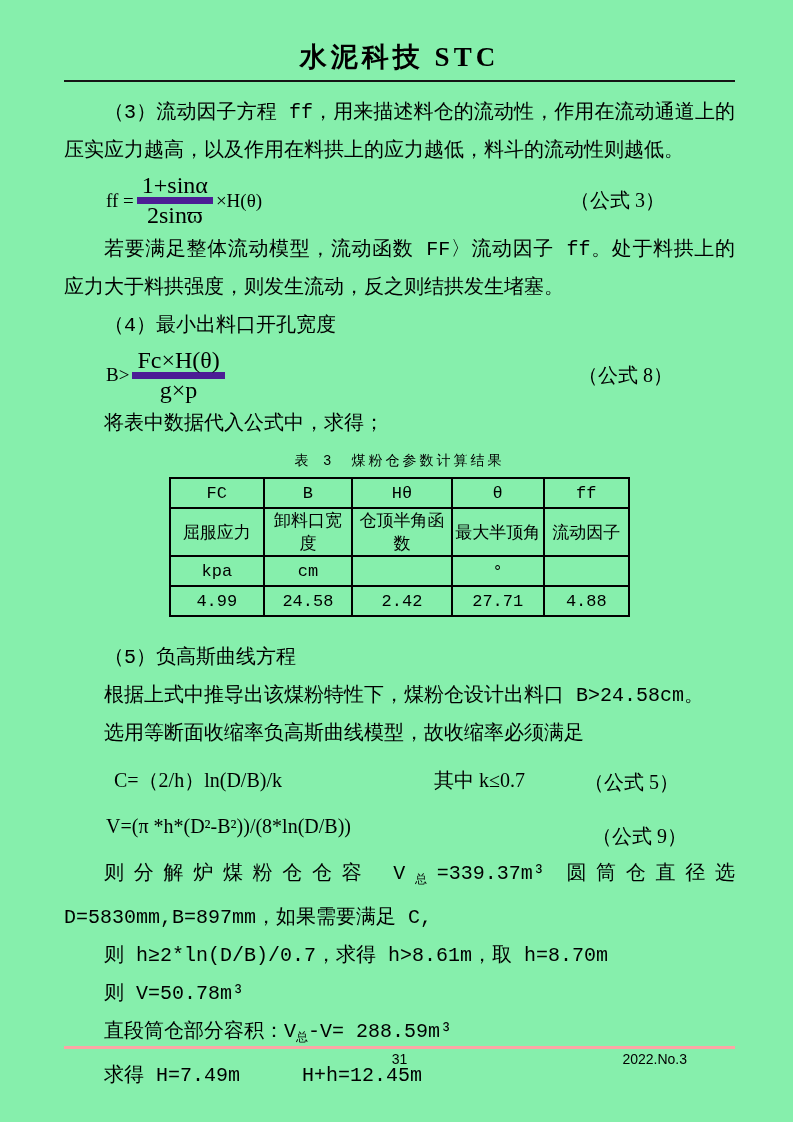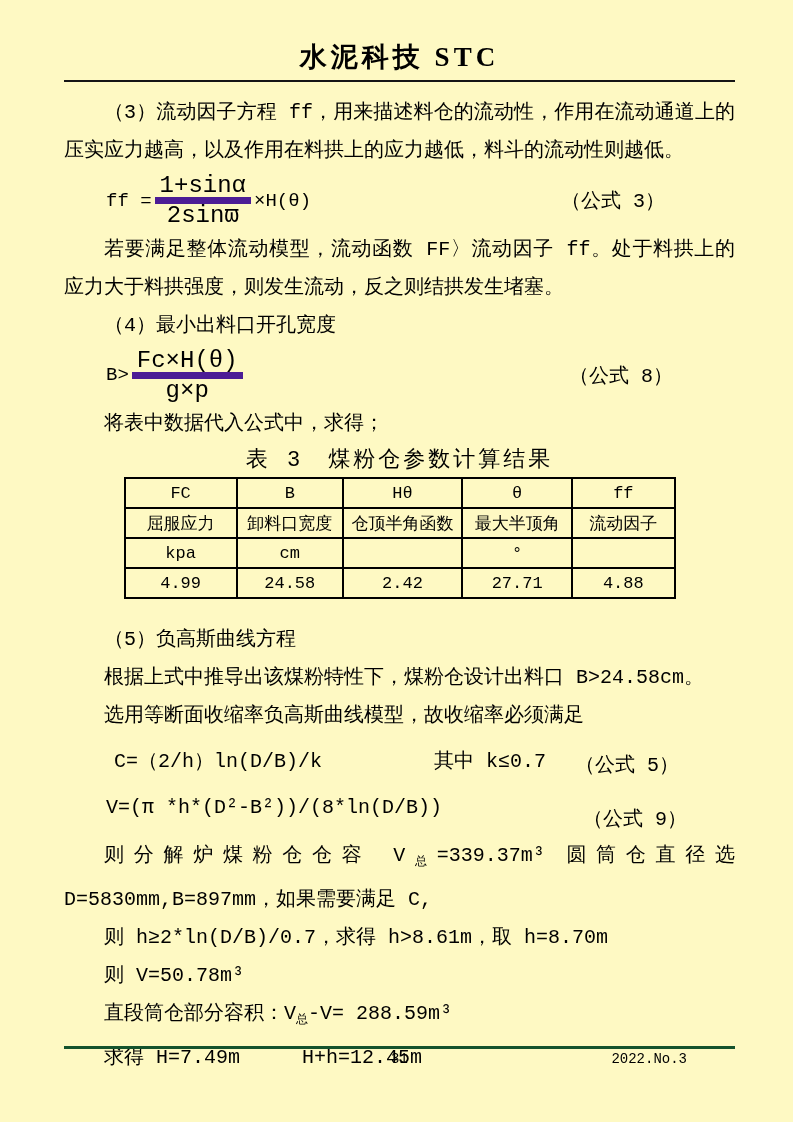--- a/index.html
+++ b/index.html
@@ -1,74 +1,74 @@
 <!DOCTYPE html>
 <html><head>
 <meta charset="utf-8">
 <style>
   html,body{margin:0;padding:0;background:#ffffff;}
   .page{
-    position:relative;width:793px;height:1122px;background:#fef9c3;color:#000;
+    position:relative;width:793px;height:1122px;background:#86efac;color:#000;
     font-family:"Liberation Serif","DejaVu Serif",serif;overflow:hidden;
   }
   .content{margin:0 58px 0 64px;}
   .journal-title{
     padding-top:40px;text-align:center;font-size:27px;line-height:34px;
     font-weight:700;letter-spacing:4px;font-family:"Liberation Serif",serif;
   }
   .header-rule{border:none;border-top:2px solid #151515;margin:6px 0 0 0;}
   .para{
     font-size:20px;line-height:38px;margin:0;text-align:justify;
     font-family:"Liberation Mono","DejaVu Sans Mono","Liberation Serif",serif;
   }
   .indent{text-indent:2em;}
   .p1{margin-top:12px;}
   .sub{font-size:12px;vertical-align:-4px;}
   .gap{margin-left:62px;}
 
   
   .formula-row{
     display:flex;align-items:center;margin:4px 0;
-    font-family:Liberation Mono, monospace;
+    font-family:Liberation Serif, serif;
   }
   .math{font-size:19px;display:flex;align-items:center;margin-left:42px;}
   .frac{display:inline-block;text-align:center;margin:0 3px;vertical-align:middle;}
   .frac .num,.frac .den{display:block;font-size:24px;line-height:23px;padding:0 5px;}
   .frac .den{border-top:7px solid #4c1d95;}
   .eq-label{margin-left:auto;font-size:20px;white-space:nowrap;}
   .f3 .eq-label{margin-right:70px;}
   .f4 .eq-label{margin-right:62px;}
   .f4{margin:2px 0;min-height:56px;}
   .f5{margin:8px;}
   .f5 .expr{display:inline-block;min-width:320px;font-size:20px;line-height:38px;margin-left:42px;}
   .f5 .cond{font-size:20px;line-height:38px;}
   .f5 .eq-label{margin-right:48px;align-self:flex-start;margin-top:8px;}
   .f6{margin-top:6px;min-height:44px;align-items:flex-start;}
   .f6 .expr{font-size:20px;line-height:38px;margin-left:42px;}
   .f6 .eq-label{margin-right:48px;margin-top:16px;}
 
   
   .tbl-caption{
-    text-align:center;font-size:22px;line-height:24px;margin-top:6px;letter-spacing:3px;
+    text-align:center;font-size:14px;line-height:24px;margin-top:6px;letter-spacing:3px;
     font-family:"Liberation Mono","DejaVu Sans Mono","Liberation Serif",serif;
   }
   table.data{
-    border-collapse:collapse;width:552px;margin:4px auto 0 auto;
+    border-collapse:collapse;width:461px;margin:4px auto 0 auto;
     font-family:"Liberation Mono","DejaVu Sans Mono","Liberation Serif",serif;
   }
   table.data td{
     border:2px solid #000;text-align:center;vertical-align:middle;
     height:28px;font-size:17px;padding:0 2px;
   }
   .after-table{margin-top:22px;}
 
   
   .footer{
-    position:absolute;left:64px;right:58px;top:1046px;border-top:3px solid #14532d;
-    font-family:Liberation Mono, monospace;font-size:14px;
+    position:absolute;left:64px;right:58px;top:1046px;border-top:3px solid #fca5a5;
+    font-family:Liberation Sans, sans-serif;font-size:14px;
   }
   .footer .page-num{text-align:center;margin-top:2px;}
   .footer .issue{position:absolute;right:48px;top:2px;}
 </style>
 </head>
 <body>
 
 <div class="page">
   <div class="content">
 

